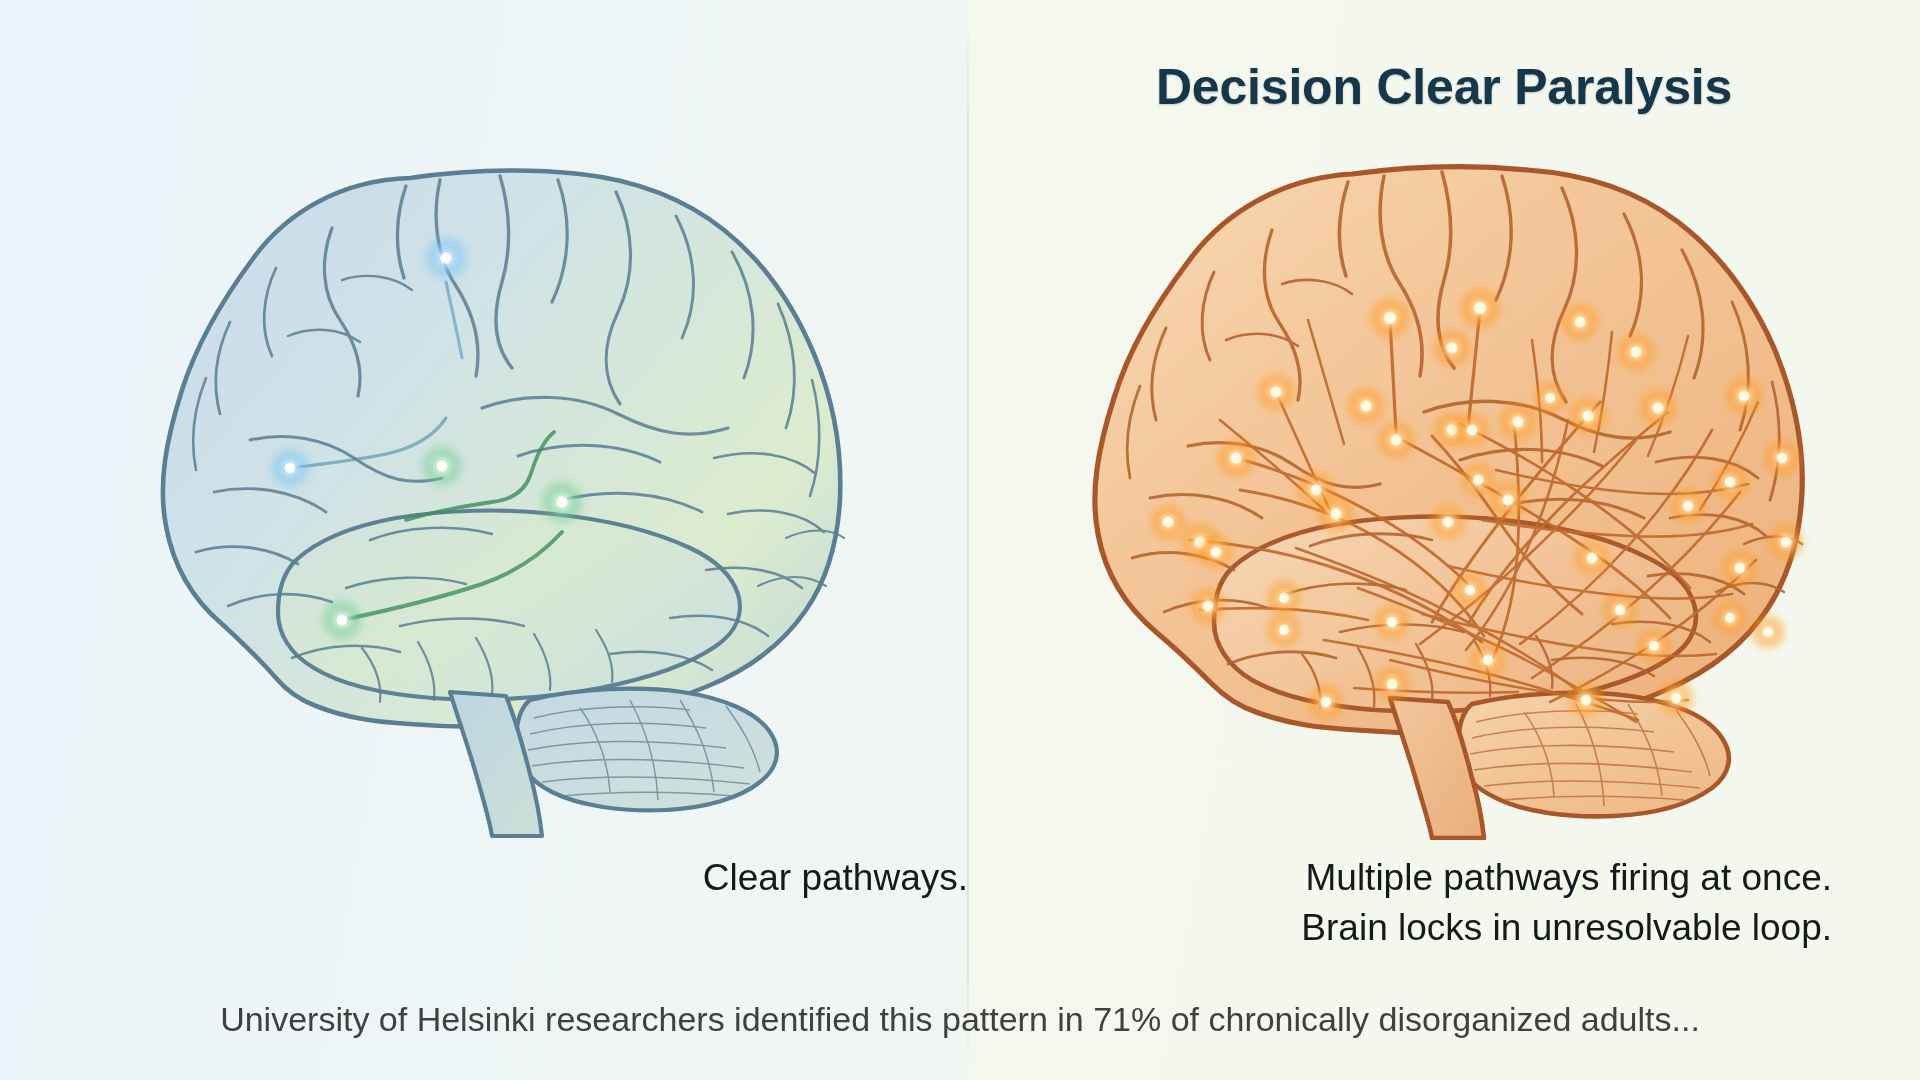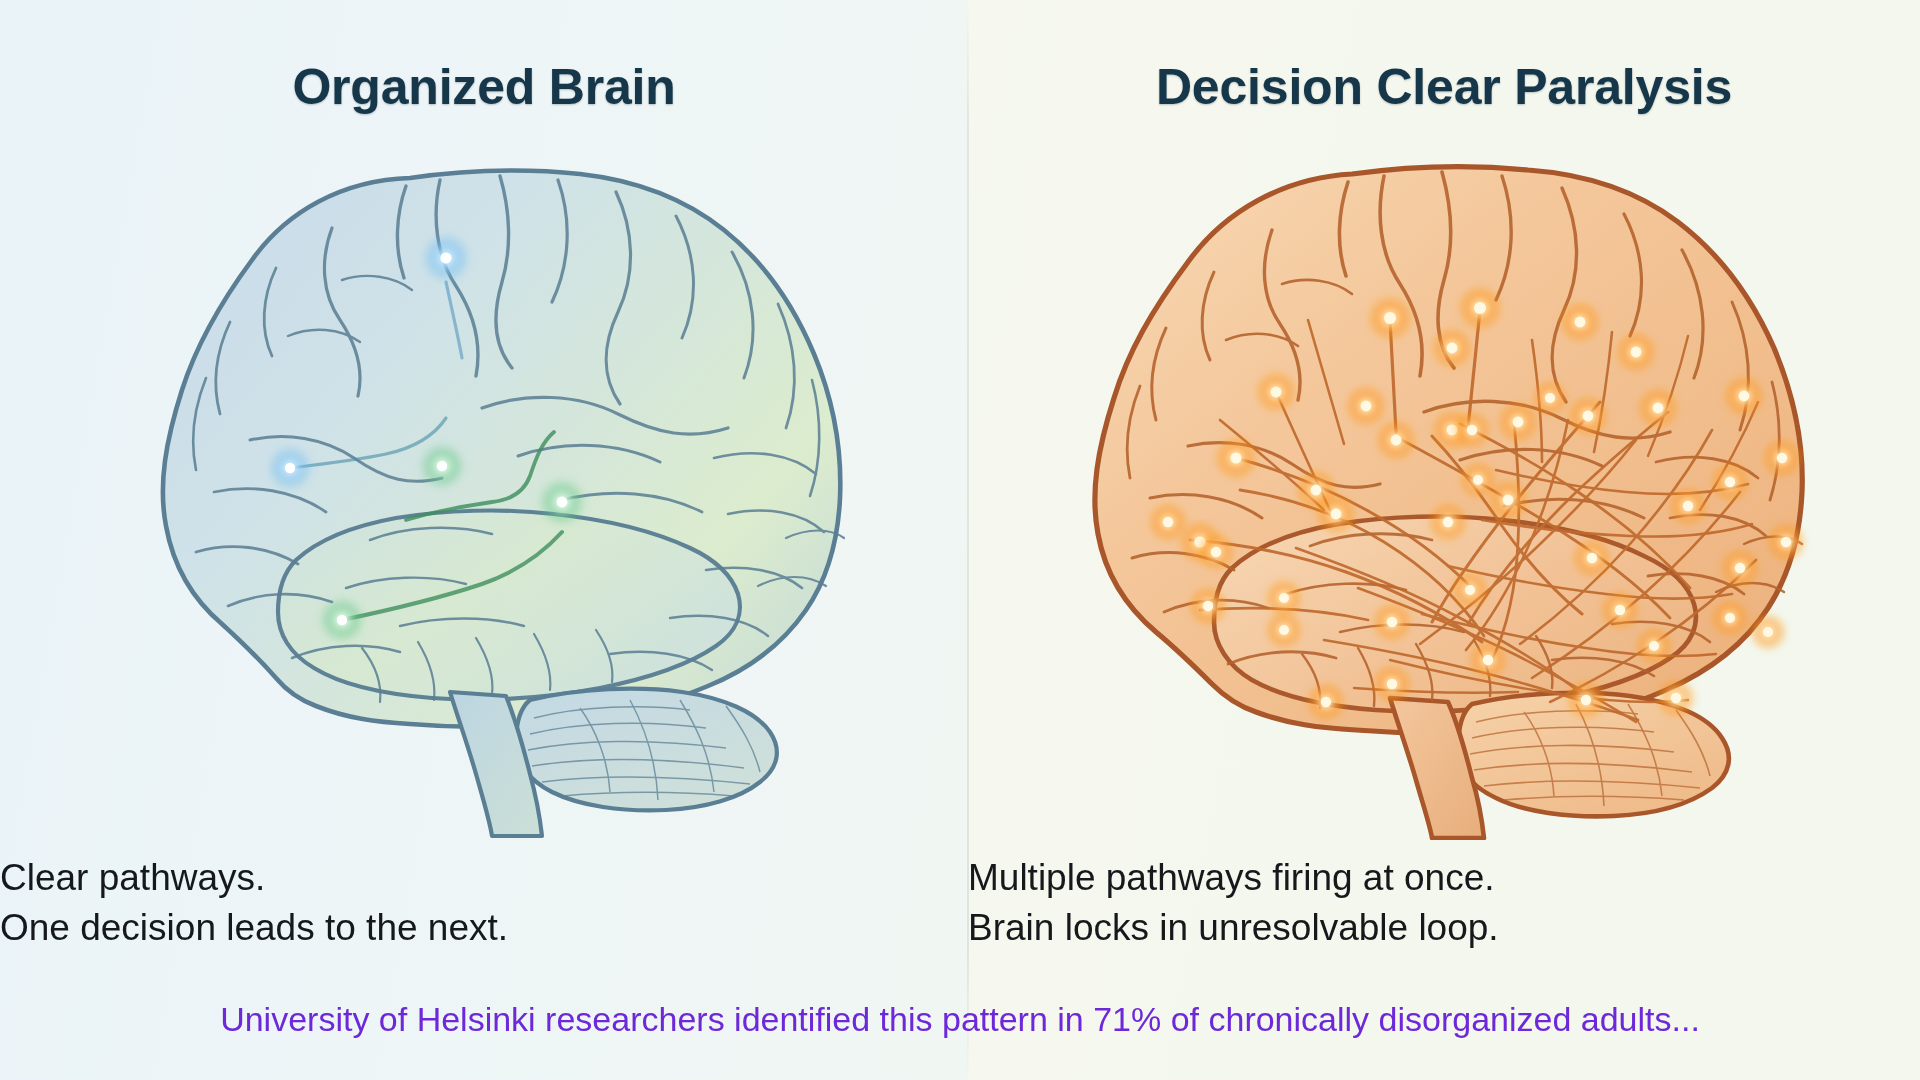--- a/index.html
+++ b/index.html
@@ -27,43 +27,42 @@
   }
   .title-left{left:0;width:968px;}
   .title-right{left:968px;width:952px;}
 
   .brainwrap{position:absolute;}
   .brain-left{left:110px;top:140px;width:760px;height:700px;}
   .brain-right{left:1040px;top:140px;width:790px;height:700px;}
   .brainwrap svg{display:block;width:100%;height:100%;}
 
   .caption{
-    position:absolute;text-align:left;
+    position:absolute;text-align:right;
     font-size:37px;line-height:50px;color:#15191c;
     white-space:nowrap;
   }
   .caption-left{left:0;width:968px;top:853px;}
   .caption-right{left:968px;width:864px;top:853px;}
   .caption .line{display:block;}
 
   .footer{
     position:absolute;left:0;top:1000px;width:1920px;
-    text-align:center;font-size:34px;color:#6d28d9;white-space:nowrap;
+    text-align:center;font-size:34px;color:#404040;white-space:nowrap;
   }
 </style>
 </head>
 <body>
 
 <div class="stage">
 
   <div class="panel panel-left"></div>
   <div class="panel panel-right"></div>
   <div class="divider"></div>
 
-  <div class="title title-left">Organized Brain</div>
   <div class="title title-right">Decision Clear Paralysis</div>
 
   <div class="brainwrap brain-left">
     <svg viewBox="0 0 760 700" xmlns="http://www.w3.org/2000/svg">
       <defs>
         <linearGradient id="lcortex" x1="0" y1="0.15" x2="1" y2="0.85">
           <stop offset="0%" stop-color="#c9dcea"></stop>
           <stop offset="30%" stop-color="#cfe2e8"></stop>
           <stop offset="58%" stop-color="#d5e7d9"></stop>
           <stop offset="80%" stop-color="#dcecce"></stop>
@@ -579,21 +578,20 @@
               <circle cx="430" cy="450" r="20" fill="url(#rglow)" filter="url(#rsoft)"></circle>
               <circle cx="430" cy="450" r="5" fill="#fff8e2"></circle>
             </g>
         </g>
       </g>
     </svg>
   </div>
 
   <div class="caption caption-left">
     <span class="line">Clear pathways.</span>
-    <span class="line">One decision leads to the next.</span>
   </div>
 
   <div class="caption caption-right">
     <span class="line">Multiple pathways firing at once.</span>
     <span class="line">Brain locks in unresolvable loop.</span>
   </div>
 
   <div class="footer">University of Helsinki researchers identified this pattern in 71% of chronically disorganized adults...</div>
 
 </div>

